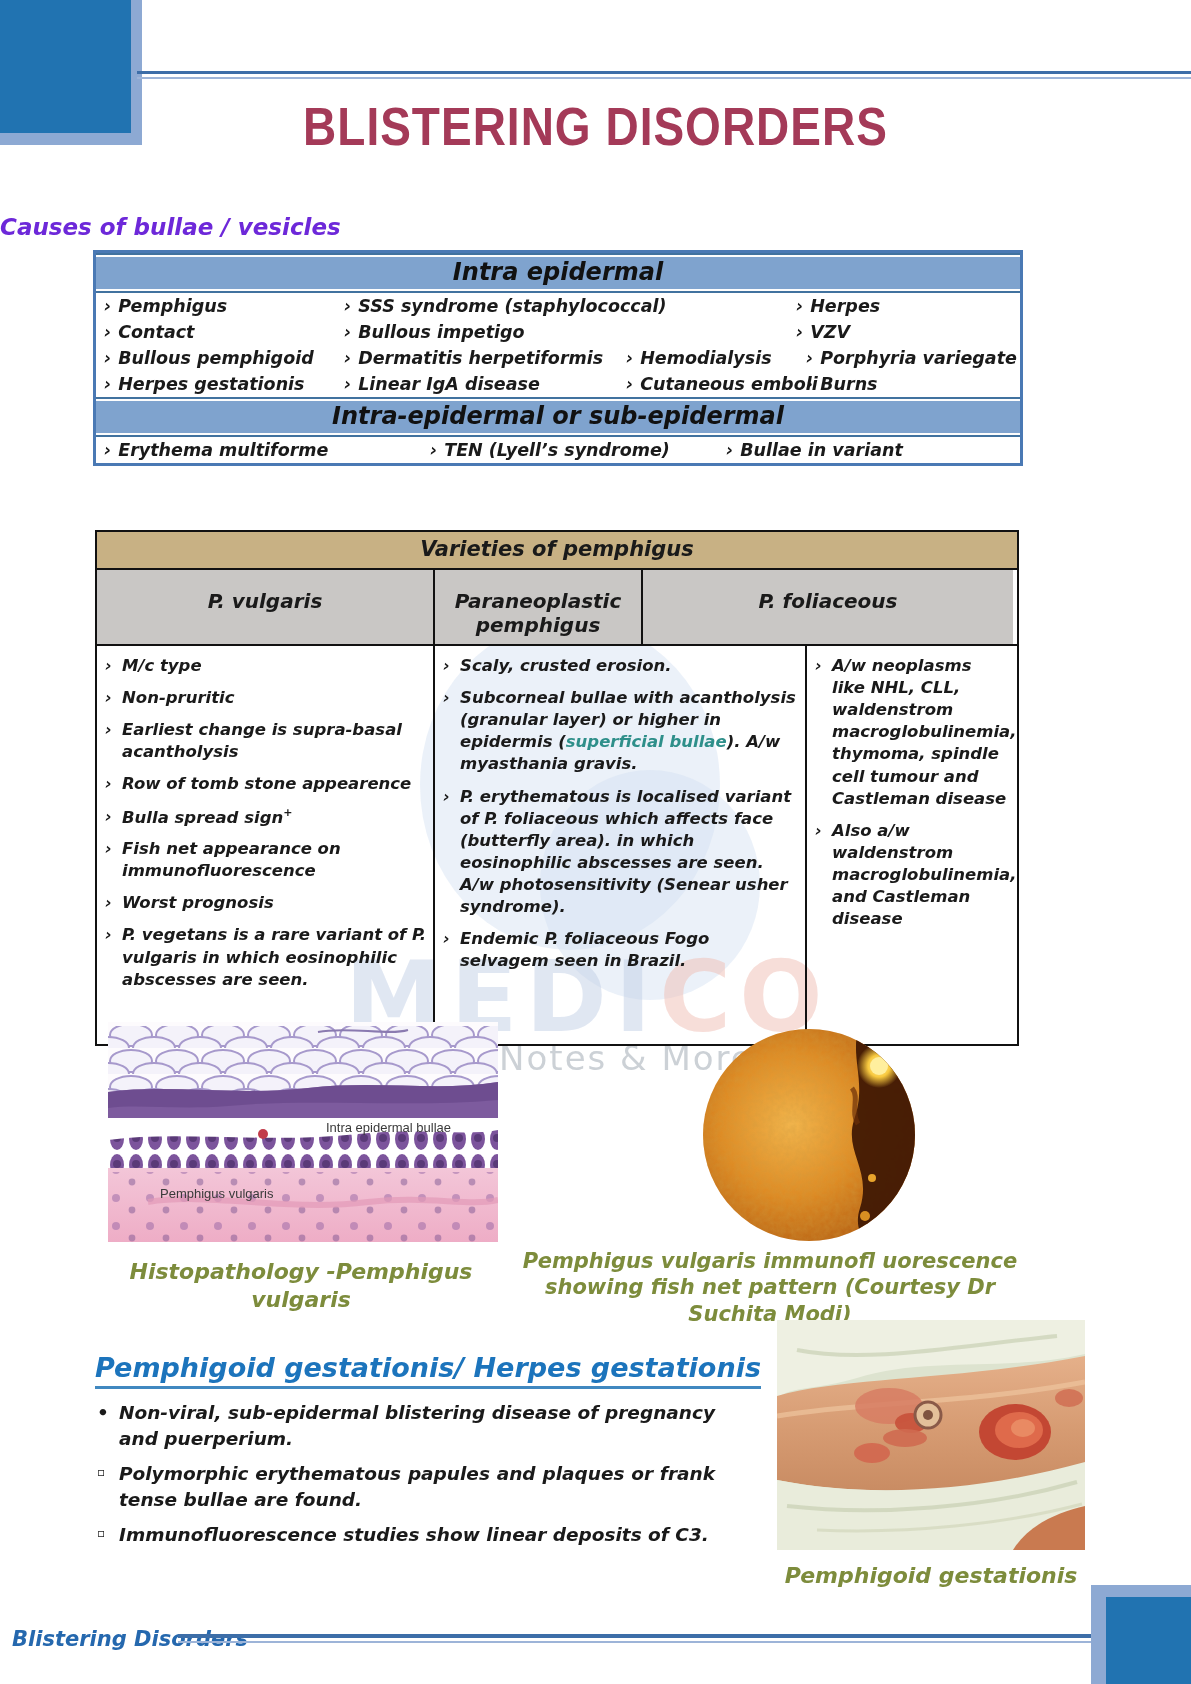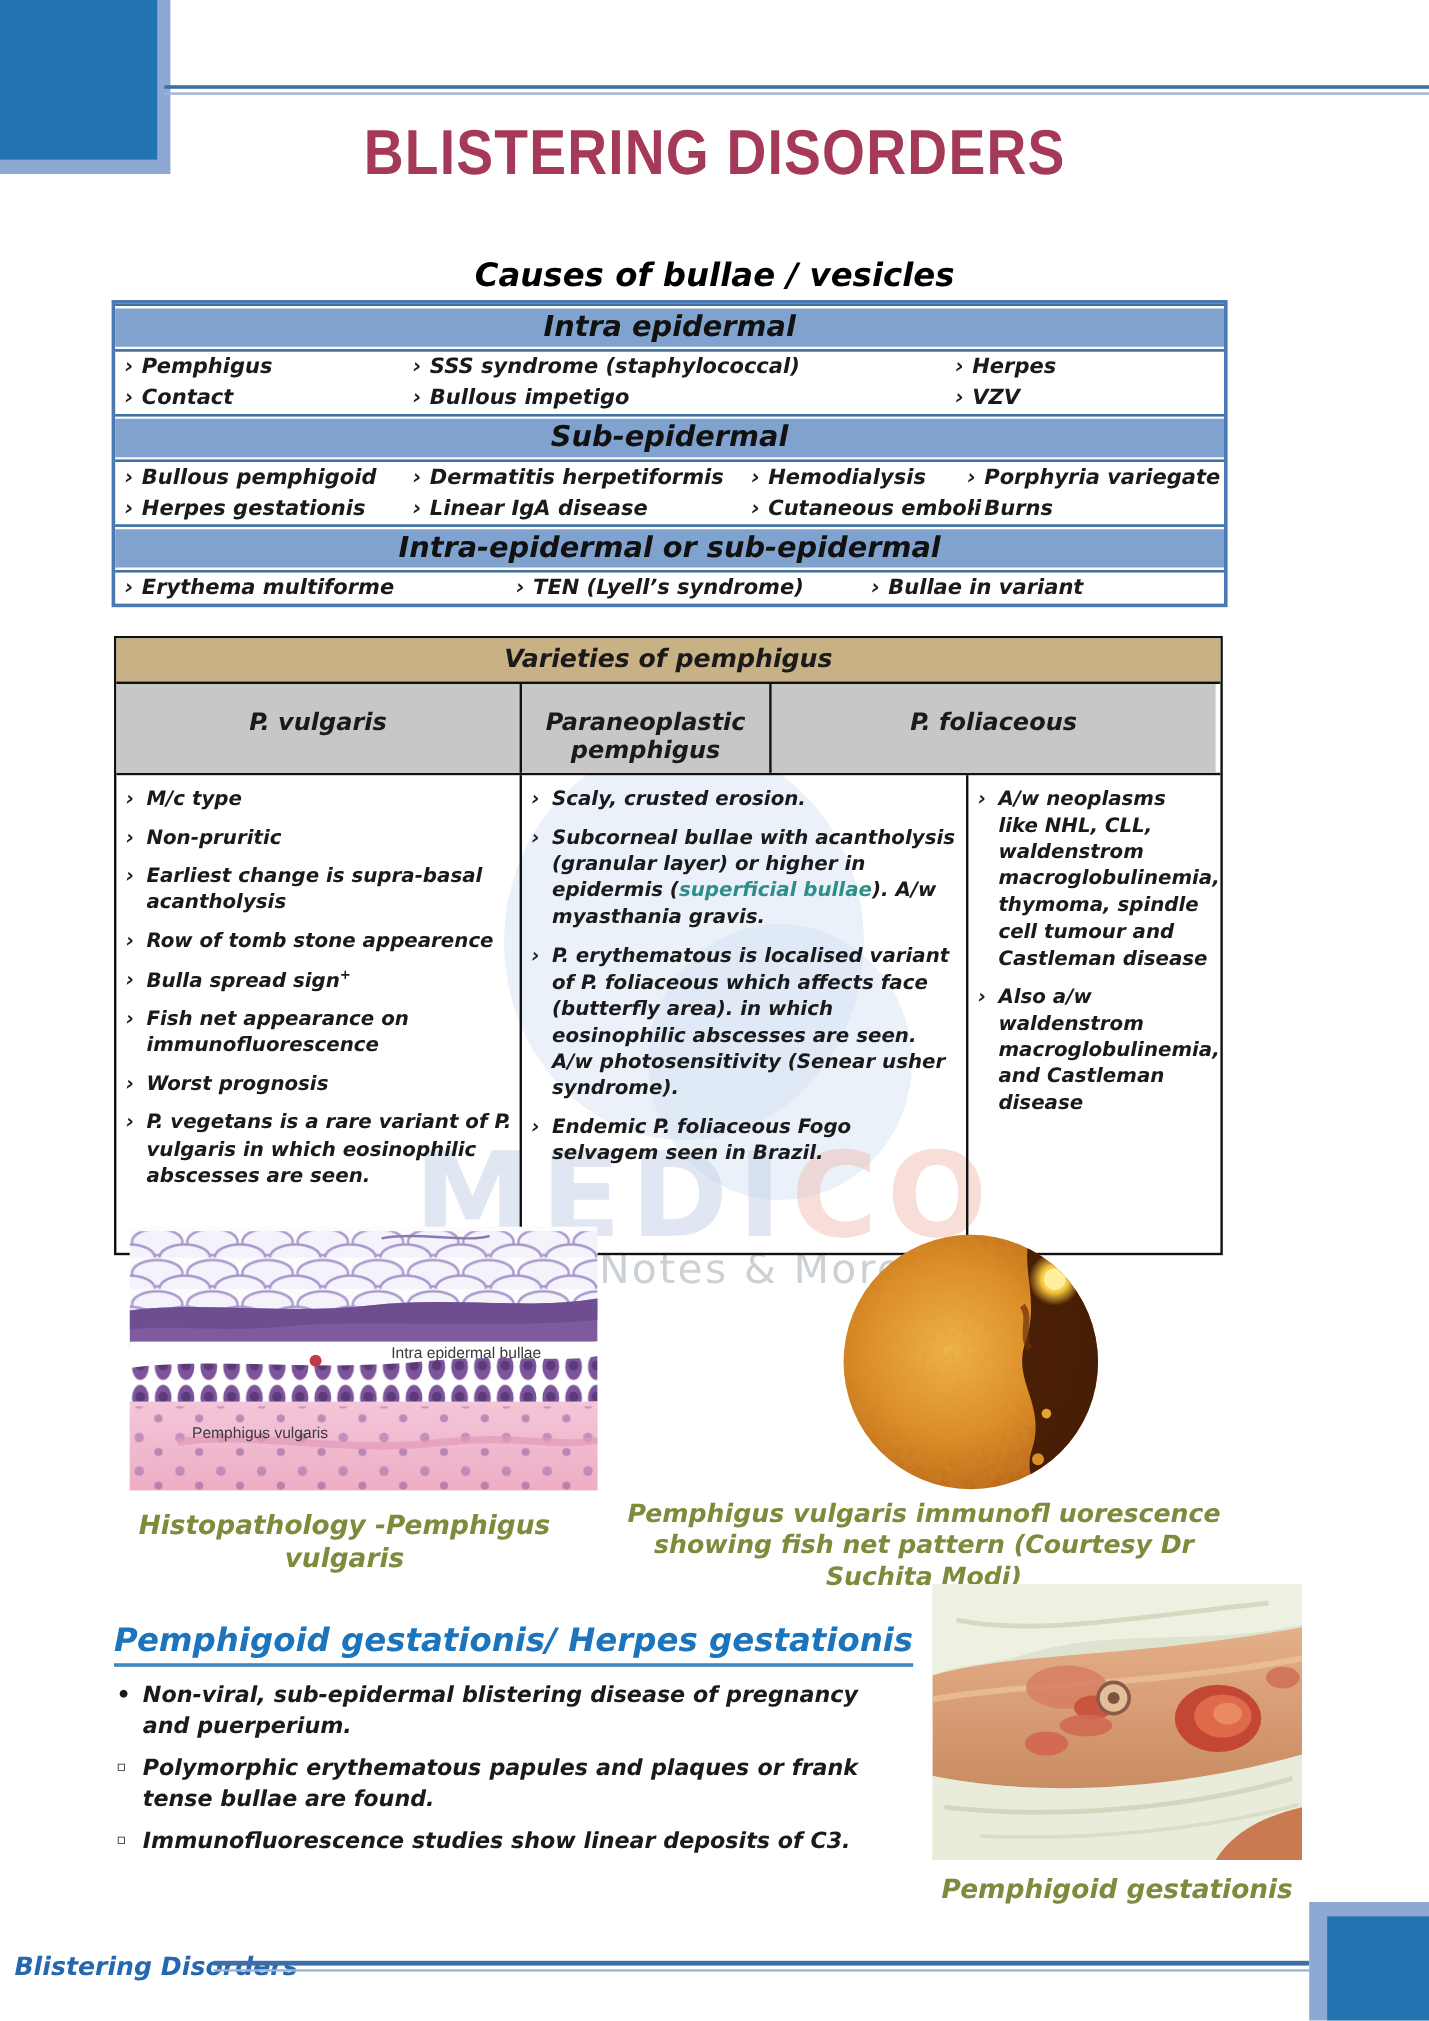--- a/index.html
+++ b/index.html
@@ -9,22 +9,22 @@
   .tl-light{position:absolute;left:0;top:0;width:142px;height:145px;background:#8da9d3;}
   .tl-dark{position:absolute;left:0;top:0;width:131px;height:133px;background:#2173b1;}
   .br-light{position:absolute;left:1091px;top:1585px;width:100px;height:99px;background:#8da9d3;}
   .br-dark{position:absolute;left:1106px;top:1597px;width:85px;height:87px;background:#2173b1;}
   .top-rule-dark{position:absolute;left:137px;top:71px;width:1054px;height:3px;background:#3d6ea8;}
   .top-rule-light{position:absolute;left:137px;top:77px;width:1054px;height:2px;background:#9db4d8;}
   
   .title{position:absolute;left:0;top:100px;width:100%;text-align:center;
          font-family:"Liberation Sans",sans-serif;font-weight:bold;font-size:46px;
          color:#a43a58;transform:scaleY(1.15);letter-spacing:1px;}
-  .causes-heading{position:absolute;left:0;top:214px;width:100%;text-align:center;
-         font-style:italic;font-weight:bold;font-size:27px;color:#000000;}
+  .causes-heading{position:absolute;left:0;top:214px;width:100%;
+         font-style:italic;font-weight:bold;font-size:23px;color:#6d28d9;}
   
   .wm{position:absolute;left:345px;top:940px;font-weight:bold;font-size:98px;letter-spacing:8px;
       opacity:.5;white-space:nowrap;}
   .wm .p1{color:#c3d0e6;} .wm .p2{color:#f0beb4;}
   .wm-tag{position:absolute;left:425px;top:1038px;font-size:34px;color:#ccd1d6;letter-spacing:2px;}
   .wm-shield{position:absolute;background:rgba(210,224,242,.45);border-radius:50%;}
   
   .causes-table{position:absolute;left:93px;top:250px;width:924px;border:3px solid #4a79b4;background:transparent;}
   .ct-head{background:#7fa3ce;border-top:2px solid #41729f;border-bottom:2px solid #41729f;
            box-shadow:inset 0 2px 0 #fdfdfd, inset 0 -2px 0 #fdfdfd;
@@ -111,21 +111,20 @@
         </div>
         <div class="ct-cell" style="width: 452px;">
           <span class="mark">›</span>
           <span>Bullous impetigo</span>
         </div>
         <div class="ct-cell" style="width: 224px;">
           <span class="mark">›</span>
           <span>VZV</span>
         </div>
       </div>
-      <div class="ct-head">Sub-epidermal</div>
       <div class="ct-row">
         <div class="ct-cell" style="width: 240px;">
           <span class="mark">›</span>
           <span>Bullous pemphigoid</span>
         </div>
         <div class="ct-cell" style="width: 282px;">
           <span class="mark">›</span>
           <span>Dermatitis herpetiformis</span>
         </div>
         <div class="ct-cell" style="width: 180px;">
@@ -239,21 +238,21 @@
       <rect x="0" y="146" width="390" height="74" fill="url(#derm)"></rect>
       <path d="M0,146 C90,156 180,142 260,150 C320,154 360,146 390,146 L390,220 L0,220 Z" fill="url(#derm)"></path>
       <rect x="0" y="150" width="390" height="70" fill="url(#dotsd)" opacity=".6"></rect>
       <path d="M40,180 C100,170 180,190 260,180 C320,173 360,185 390,178" stroke="#e39ab8" stroke-width="6" fill="none" opacity=".7"></path>
       <circle cx="155" cy="112" r="5" fill="#c23b4a"></circle>
       <path d="M210,10 C240,4 280,14 300,8" stroke="#8a7ab0" stroke-width="2" fill="none"></path>
       <text x="218" y="110" font-size="13" fill="#3a3a3a">Intra epidermal bullae</text>
       <text x="52" y="176" font-size="13" fill="#3a3a3a">Pemphigus vulgaris</text>
     </svg>
   </div>
-  <div class="caption" style="left:92px;top:1258px;width:390px;">Histopathology -Pemphigus vulgaris</div>
+  <div class="caption" style="left:106px;top:1258px;width:390px;">Histopathology -Pemphigus vulgaris</div>
 
   <div class="img-box" style="left:702px;top:1028px;">
     <svg width="214" height="214" viewBox="0 0 214 214">
       <defs>
         <clipPath id="circ">
             <circle cx="107" cy="107" r="106"></circle>
           </clipPath>
         <radialGradient id="fl" cx="42%" cy="45%" r="75%">
           <stop offset="0" stop-color="#f6b84e"></stop>
             <stop offset=".45" stop-color="#e08a22"></stop>

